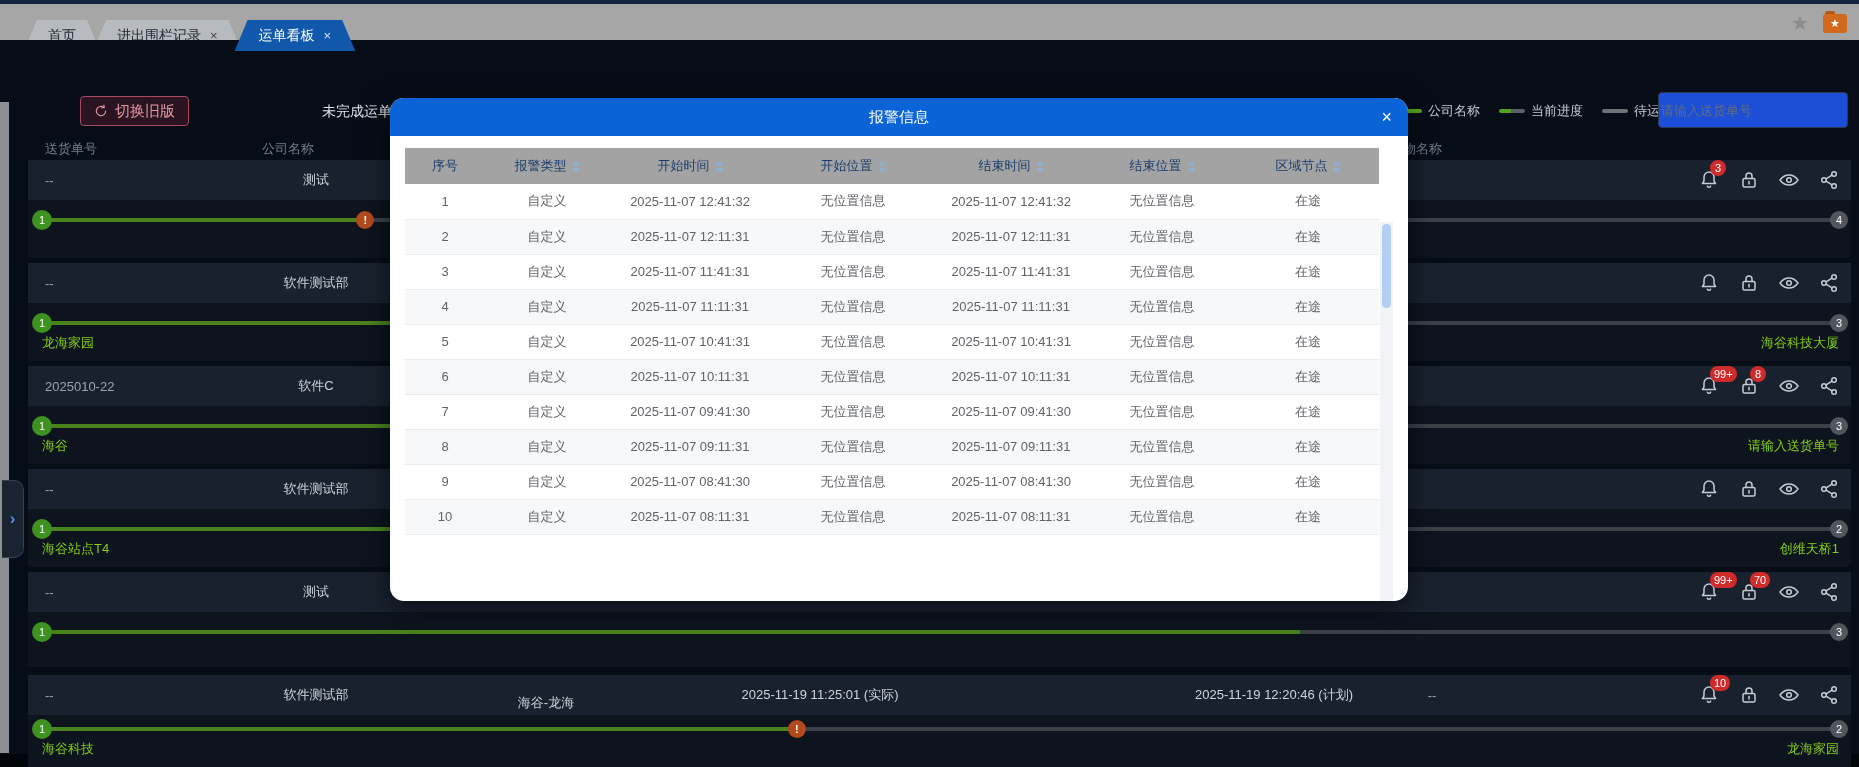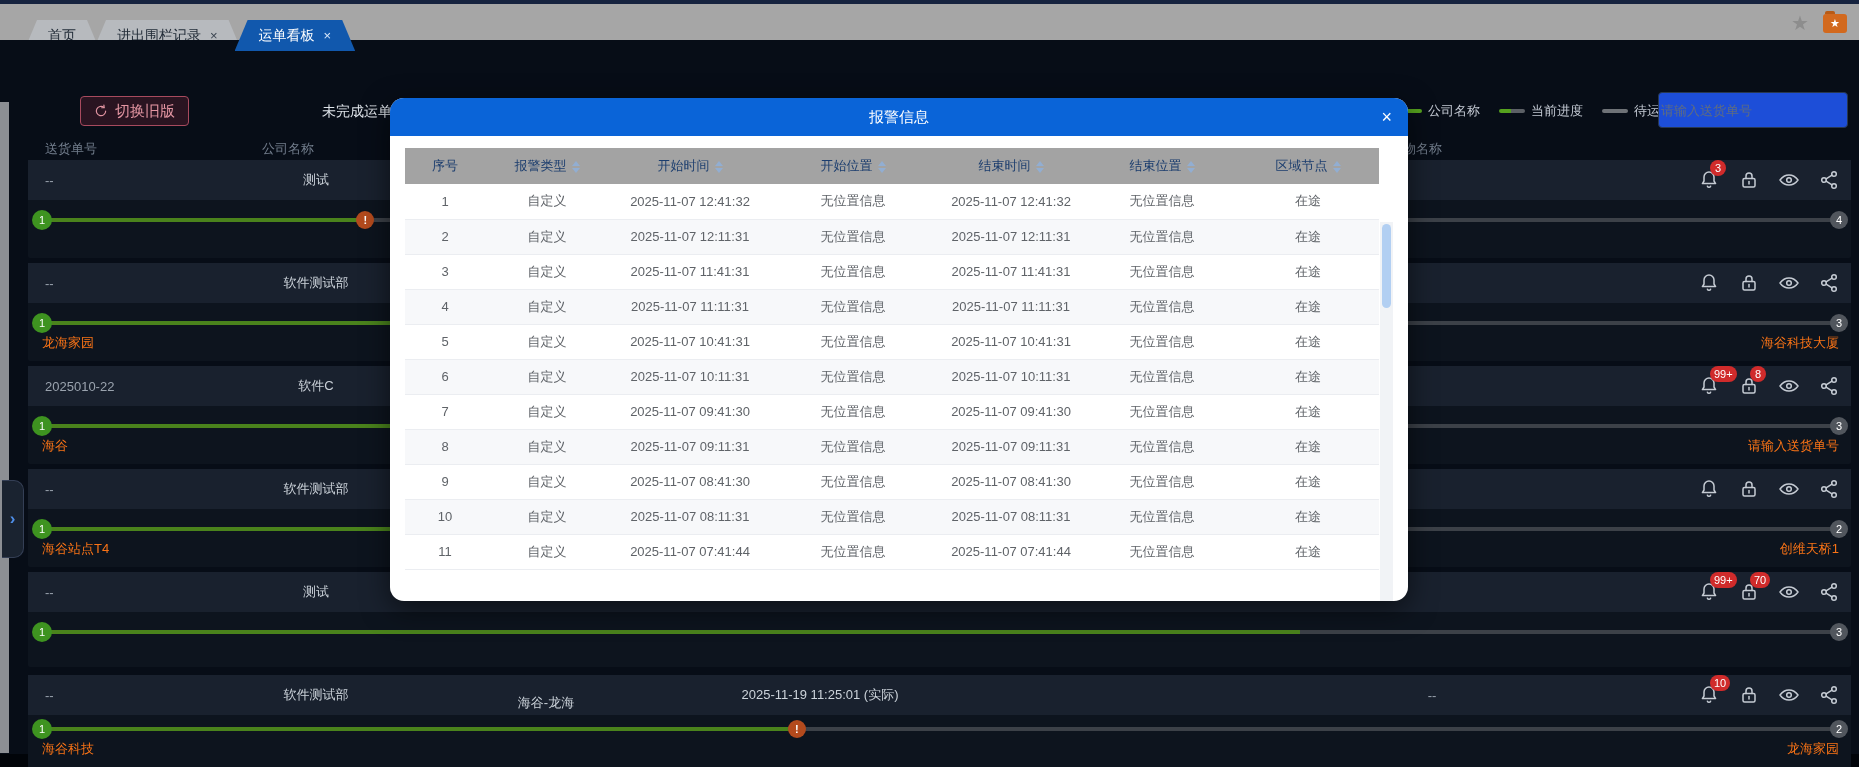--- a/index.html
+++ b/index.html
@@ -75,21 +75,21 @@
   .track { position:absolute; left:14px; right:12px; top:18px; height:4px; }
   .card-6 .track { top:12px; }
   .fill { position:absolute; top:0; height:4px; }
   .fill-green { background:#4a831c; left:0; }
   .fill-gray { background:#3c4148; right:0; }
   .node { position:absolute; top:50%; transform:translate(-50%,-50%); border-radius:50%;
           color:#fff; display:flex; align-items:center; justify-content:center; }
   .node-start { left:0; width:20px; height:20px; background:#3e9320; font-size:11px; }
   .node-warn { width:18px; height:18px; background:#b34a1d; font-size:11px; font-weight:bold; }
   .node-end { left:100%; width:18px; height:18px; background:#51565d; font-size:11px; }
-  .pt-label { position:absolute; top:13px; font-size:13px; color:#f97316; white-space:nowrap; }
+  .pt-label { position:absolute; top:13px; font-size:13px; color:#84cc16; white-space:nowrap; }
   .pt-start { left:0; }
   .pt-end { right:0; }
 
   
   .collapse-tab { position:absolute; left:2px; top:440px; width:22px; height:78px; background:#1a2330;
                   border:1px solid #343f55; border-left:none; border-radius:0 10px 10px 0;
                   display:flex; align-items:center; justify-content:center; cursor:pointer; z-index:5; }
   .collapse-tab span { color:#4f8fe8; font-size:17px; font-weight:bold; }
 
   
@@ -430,20 +430,21 @@
       </div>
     </div>
   </div>
 
   <div class="card card-6" style="top:635px;height:110px;">
     <div class="card-head">
       <div class="ch-cell ch-order">--</div>
       <div class="ch-cell ch-company">软件测试部</div>
       <div class="ch-cell ch-route">海谷-龙海</div>
       <div class="ch-cell ch-actual">2025-11-19 11:25:01 (实际)</div>
+      <div class="ch-cell ch-plan">2025-11-19 12:20:46 (计划)</div>
       <div class="ch-cell ch-extra">--</div>
       <div class="head-icons">
         <div class="icon-btn">
           <svg viewBox="0 0 24 24">
               <path d="M12 4a5 5 0 0 0-5 5v4l-1.6 2.6h13.2L17 13V9a5 5 0 0 0-5-5z"></path>
               <path d="M10.4 18.2a1.7 1.7 0 0 0 3.2 0"></path>
             </svg>
           <span class="badge">10</span>
         </div>
         <div class="icon-btn">
@@ -617,28 +618,19 @@
           </tr>
           <tr class="even">
             <td>10</td>
             <td>自定义</td>
             <td>2025-11-07 08:11:31</td>
             <td>无位置信息</td>
             <td>2025-11-07 08:11:31</td>
             <td>无位置信息</td>
             <td>在途</td>
           </tr>
-          <tr>
-            <td>11</td>
-            <td>自定义</td>
-            <td>2025-11-07 07:41:44</td>
-            <td>无位置信息</td>
-            <td>2025-11-07 07:41:44</td>
-            <td>无位置信息</td>
-            <td>在途</td>
-          </tr>
         </tbody>
     </table>
     <div class="m-scroll">
       <div class="m-thumb"></div>
     </div>
   </div>
 </div>
 
 </body></html>

